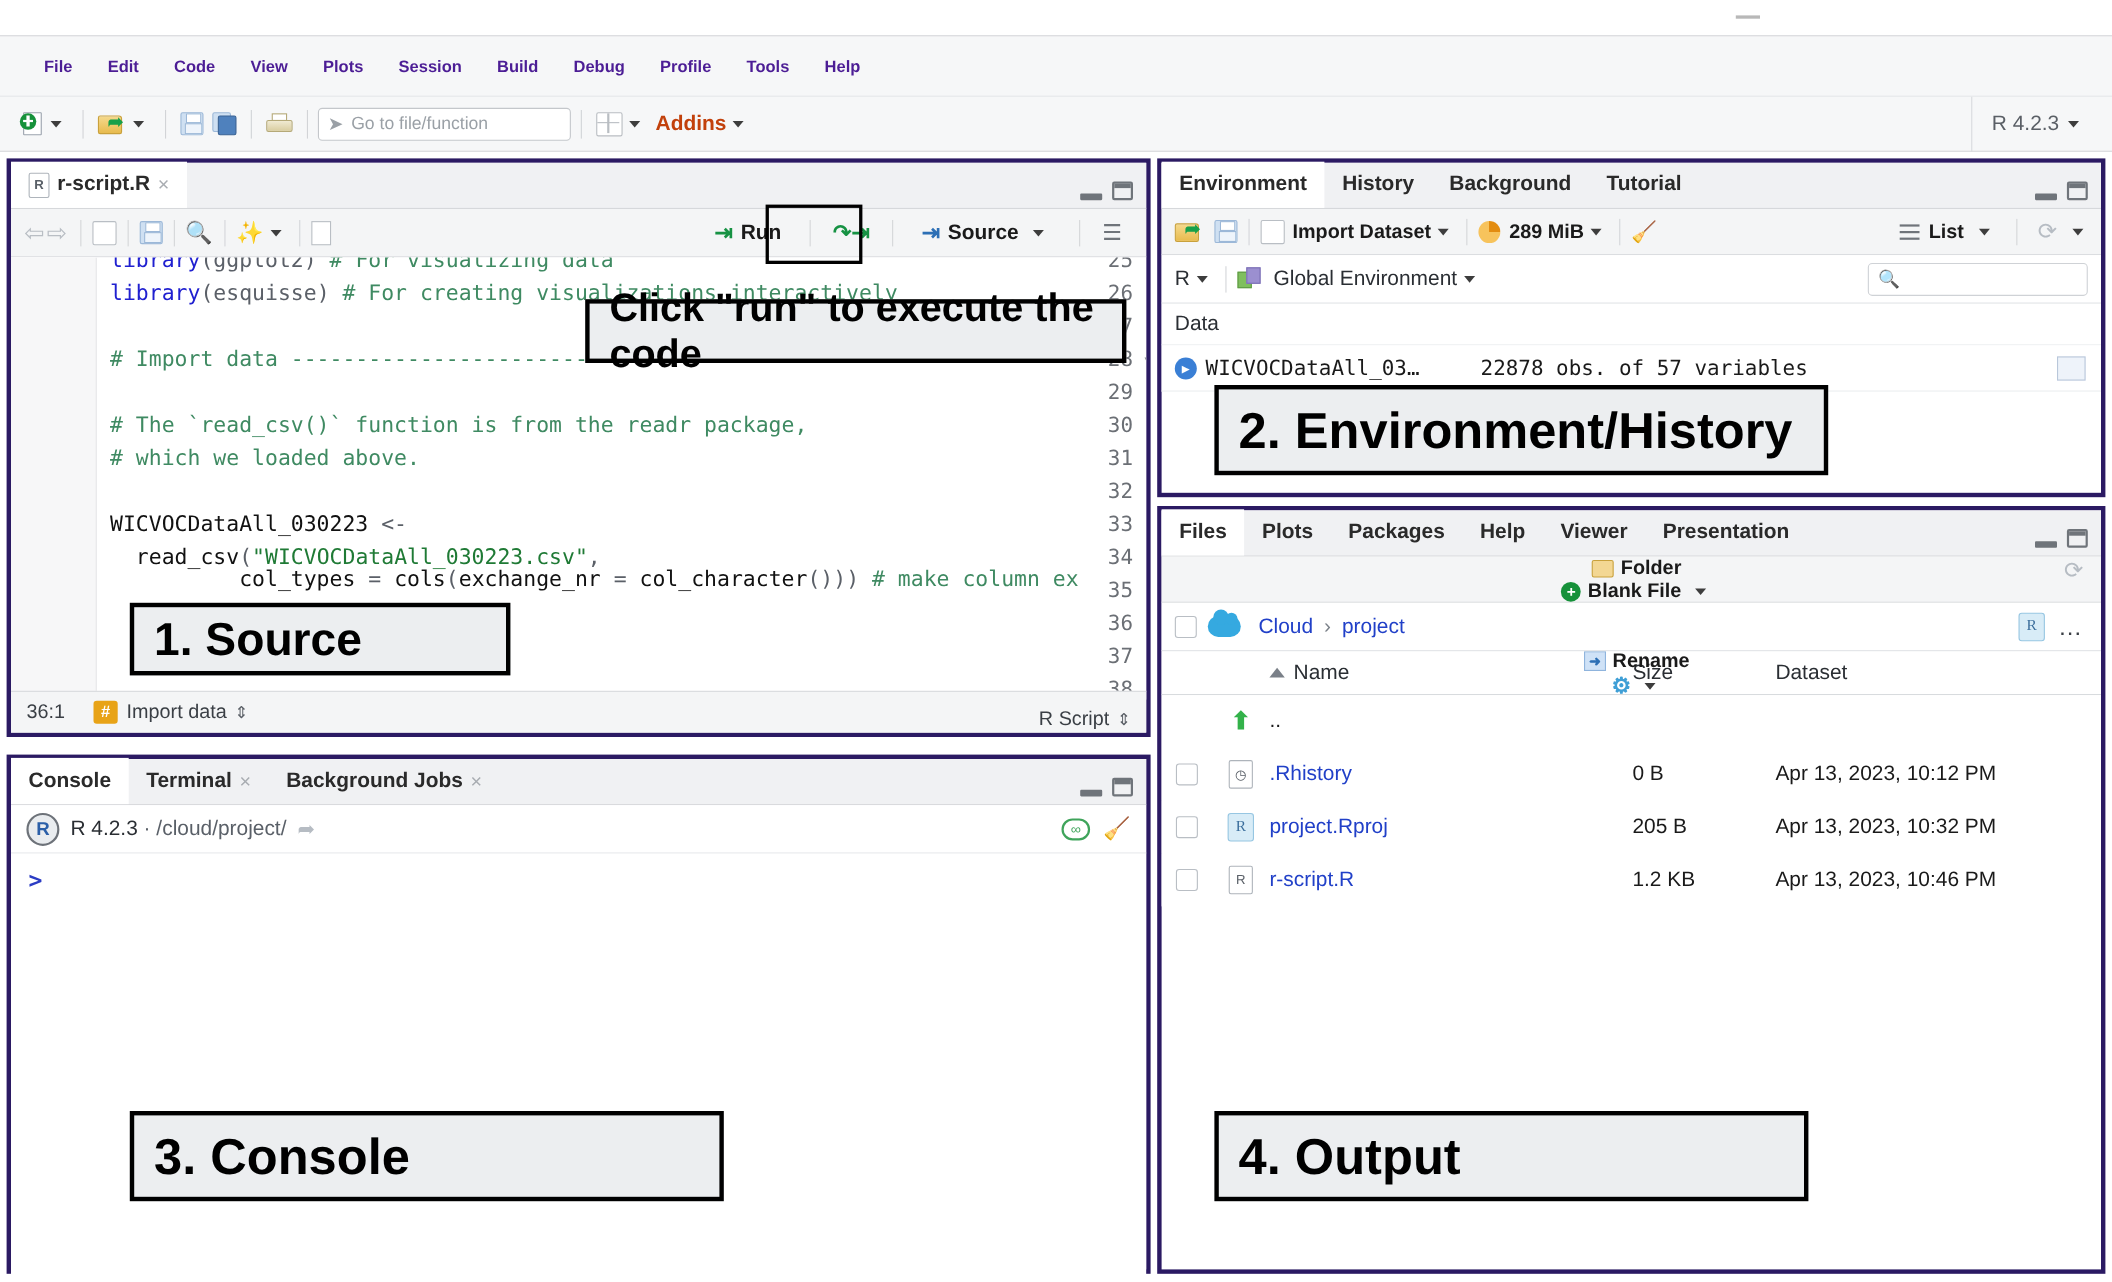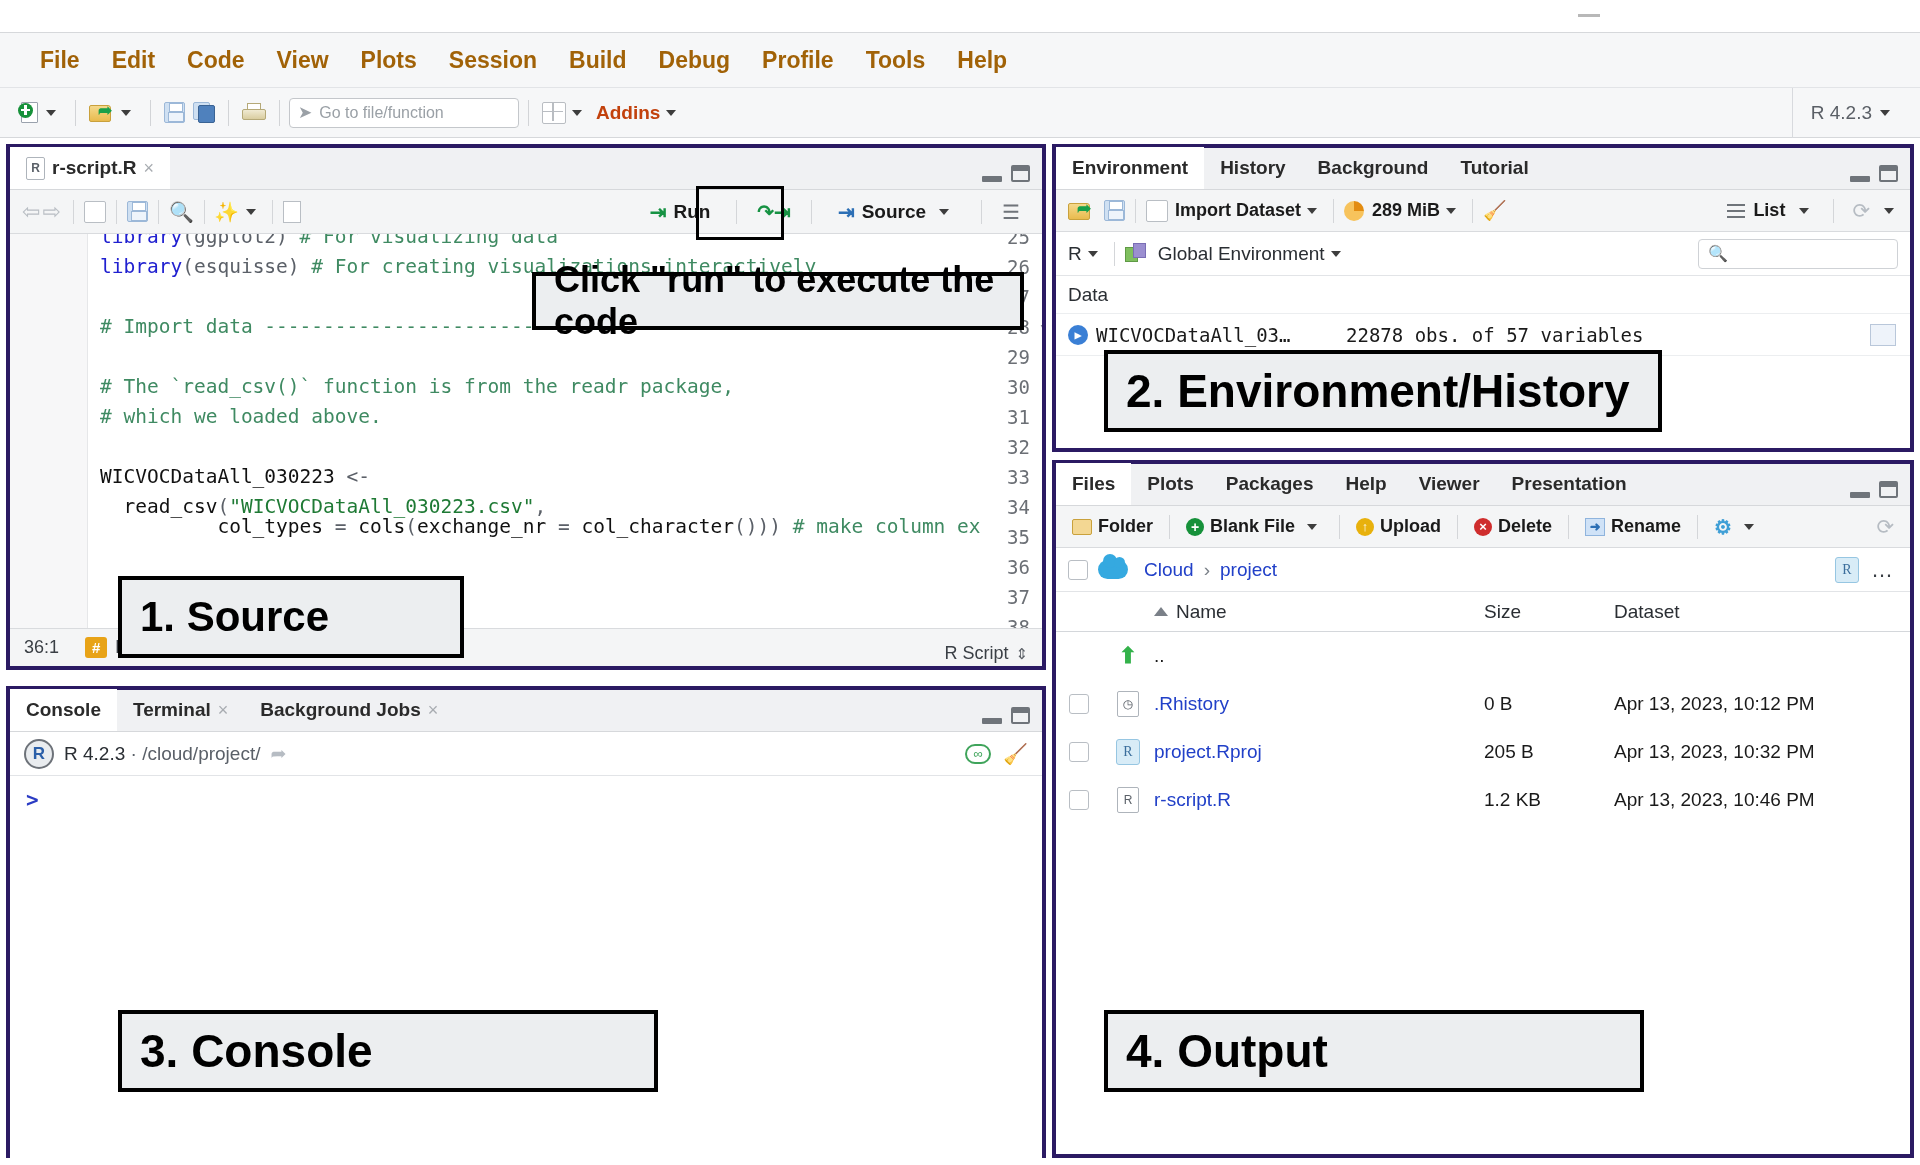--- a/index.html
+++ b/index.html
@@ -27,21 +27,21 @@
 
   .menubar {
     position: absolute; left: 0; top: 32px; width: 1920px; height: 56px;
     background: #f6f7f8;
     border-top: 1px solid #d6d8db;
     border-bottom: 1px solid #e2e4e7;
     display: flex; align-items: center;
     padding-left: 24px;
   }
   .menubar .mi {
-    font-size: 23px; font-weight: bold; color: #a16207;
+    font-size: 15px; font-weight: bold; color: #4c1d95;
     padding: 0 16px; white-space: nowrap; cursor: default;
   }
 
   .toolbar {
     position: absolute; left: 0; top: 88px; width: 1920px; height: 50px;
     background: #f6f7f8;
     border-bottom: 1px solid #d6d8db;
     display: flex; align-items: center; padding-left: 14px;
   }
   .tb-sep { width: 1px; height: 26px; background: #d2d4d7; margin: 0 9px; }
@@ -248,21 +248,21 @@
      font-size:19px; color:#1a1a1a; position:relative;}
   .expand-ico { width:20px;height:20px;border-radius:50%;background:#3a7fd5;
      color:#fff;font-size:12px;display:flex;align-items:center;justify-content:center;
      margin:0 8px 0 12px;}
   .env-name { width:250px; }
   .grid-ico { position:absolute; right:14px; width:26px;height:22px;
      background:#eef3fa;border:1.4px solid #b9c7da;}
 
   
   .files-tools { height:42px; background:#f4f5f6; border-bottom:1px solid #d9dbde;
-     display:flex; align-items:center; padding-left:10px; position:relative; }
+     display:flex; align-items:center; padding-left:10px; position:relative;flex-direction:column; }
   .ft { display:flex; align-items:center; gap:6px; font-size:18px;
      font-weight:bold; color:#1a1a1a; padding:0 6px; cursor:pointer;}
   .dot-green { width:18px;height:18px;border-radius:50%;background:#16913a;color:#fff;
      font-size:14px;display:flex;align-items:center;justify-content:center;font-weight:bold;}
   .dot-yellow{ width:18px;height:18px;border-radius:50%;background:#e8b10c;color:#fff;
      font-size:13px;display:flex;align-items:center;justify-content:center;font-weight:bold;}
   .dot-red{ width:18px;height:18px;border-radius:50%;background:#cf2d2d;color:#fff;
      font-size:13px;display:flex;align-items:center;justify-content:center;font-weight:bold;}
   .blue-arrow{ width:20px;height:18px;background:#cfe2f7;border:1.3px solid #8fb4dd;
      color:#2c6fb5;font-size:13px;display:flex;align-items:center;justify-content:center;}
@@ -309,21 +309,21 @@
   .csv-ico{ width:24px;height:26px;background:#eef2f7;border:1.4px solid #aeb4bb;}
 
   
   .callout {
     position:absolute; background:#eceef0; border:4px solid #000;
     display:flex; align-items:center; padding:0 18px;
     font-weight:bold; color:#000; z-index:40;
     font-family:"Liberation Sans", sans-serif;
   }
   .co-run    { left:532px;  top:272px;  width:492px; height:58px; font-size:36px; }
-  .co-source { left:118px;  top:576px;  width:346px; height:82px; font-size:42px; }
+  .co-source { left:118px;  top:548px;  width:346px; height:66px; font-size:42px; }
   .co-env    { left:1104px; top:350px;  width:558px; height:82px; font-size:46px; }
   .co-con    { left:118px;  top:1010px; width:540px; height:82px; font-size:46px; }
   .co-out    { left:1104px; top:1010px; width:540px; height:82px; font-size:46px; }
 </style>
 </head>
 <body>
 
 <div id="app">
 
   <div class="browser-strip">

